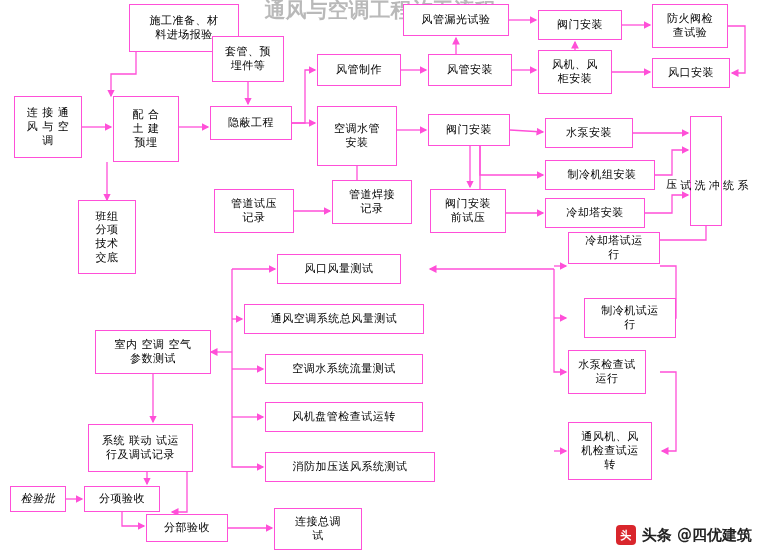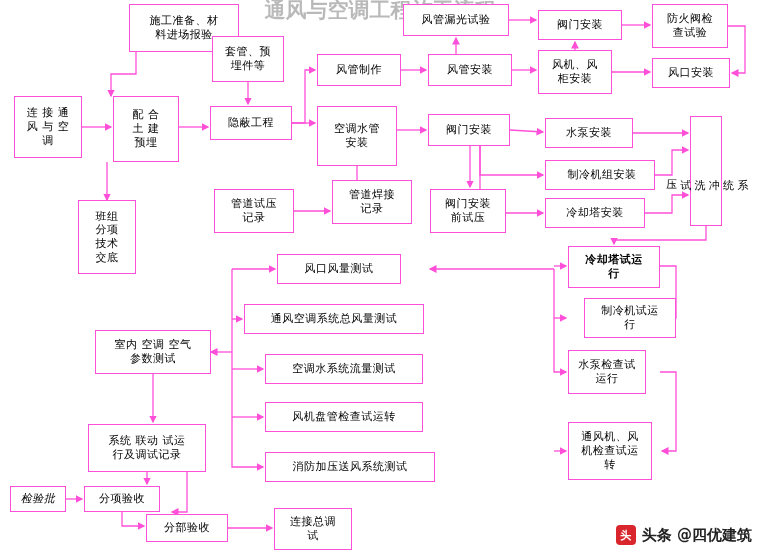--- a/index.html
+++ b/index.html
@@ -166,40 +166,40 @@
 分项
 技术
 交底</div>
     <div class="node" style="left: 214px; top: 189px; width: 80px; height: 44px;">管道试压
 记录</div>
     <div class="node" style="left: 332px; top: 180px; width: 80px; height: 44px;">管道焊接
 记录</div>
     <div class="node" style="left: 430px; top: 189px; width: 76px; height: 44px;">阀门安装
 前试压</div>
     <div class="node" style="left: 277px; top: 254px; width: 124px; height: 30px;">风口风量测试</div>
-    <div class="node" style="left: 568px; top: 246px; width: 92px; height: 42px; font-weight: bold;">冷却塔试运
+    <div class="node" style="left: 568px; top: 232px; width: 92px; height: 32px;">冷却塔试运
 行</div>
     <div class="node" style="left: 244px; top: 304px; width: 180px; height: 30px;">通风空调系统总风量测试</div>
     <div class="node" style="left: 568px; top: 298px; width: 92px; height: 40px; margin-left: 16px;">制冷机试运
 行</div>
     <div class="node" style="left: 95px; top: 330px; width: 116px; height: 44px;">室内 空调 空气
 参数测试</div>
     <div class="node" style="left: 265px; top: 354px; width: 158px; height: 30px;">空调水系统流量测试</div>
     <div class="node" style="left: 568px; top: 350px; width: 78px; height: 44px;">水泵检查试
 运行</div>
     <div class="node" style="left: 265px; top: 402px; width: 158px; height: 30px;">风机盘管检查试运转</div>
-    <div class="node" style="left: 88px; top: 424px; width: 118px; height: 48px;">系统 联动 试运
+    <div class="node" style="left: 88px; top: 424px; width: 105px; height: 48px;">系统 联动 试运
 行及调试记录</div>
     <div class="node" style="left: 568px; top: 422px; width: 84px; height: 58px;">通风机、风
 机检查试运
 转</div>
     <div class="node" style="left: 265px; top: 452px; width: 170px; height: 30px;">消防加压送风系统测试</div>
     <div class="node" style="left: 10px; top: 486px; width: 56px; height: 26px; font-style: italic;">检验批</div>
     <div class="node" style="left: 84px; top: 486px; width: 76px; height: 26px;">分项验收</div>
     <div class="node" style="left: 146px; top: 514px; width: 82px; height: 28px;">分部验收</div>
-    <div class="node" style="left: 274px; top: 508px; width: 78px; height: 42px;">连接总调
+    <div class="node" style="left: 274px; top: 508px; width: 88px; height: 42px;">连接总调
 试</div>
   </div>
 
 <div class="watermark">
   <div class="wm-logo">头</div>
   <div class="wm-text">头条 @四优建筑</div>
 </div>
 
 </body></html>

